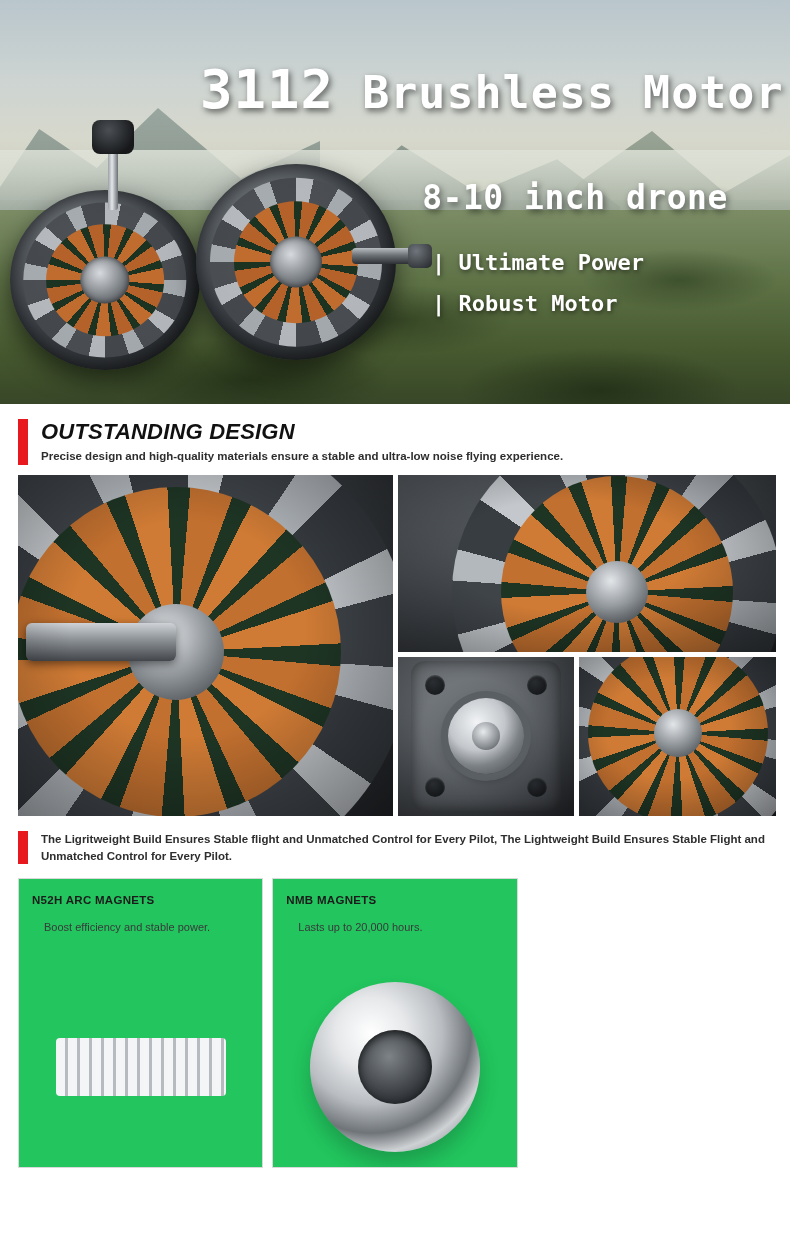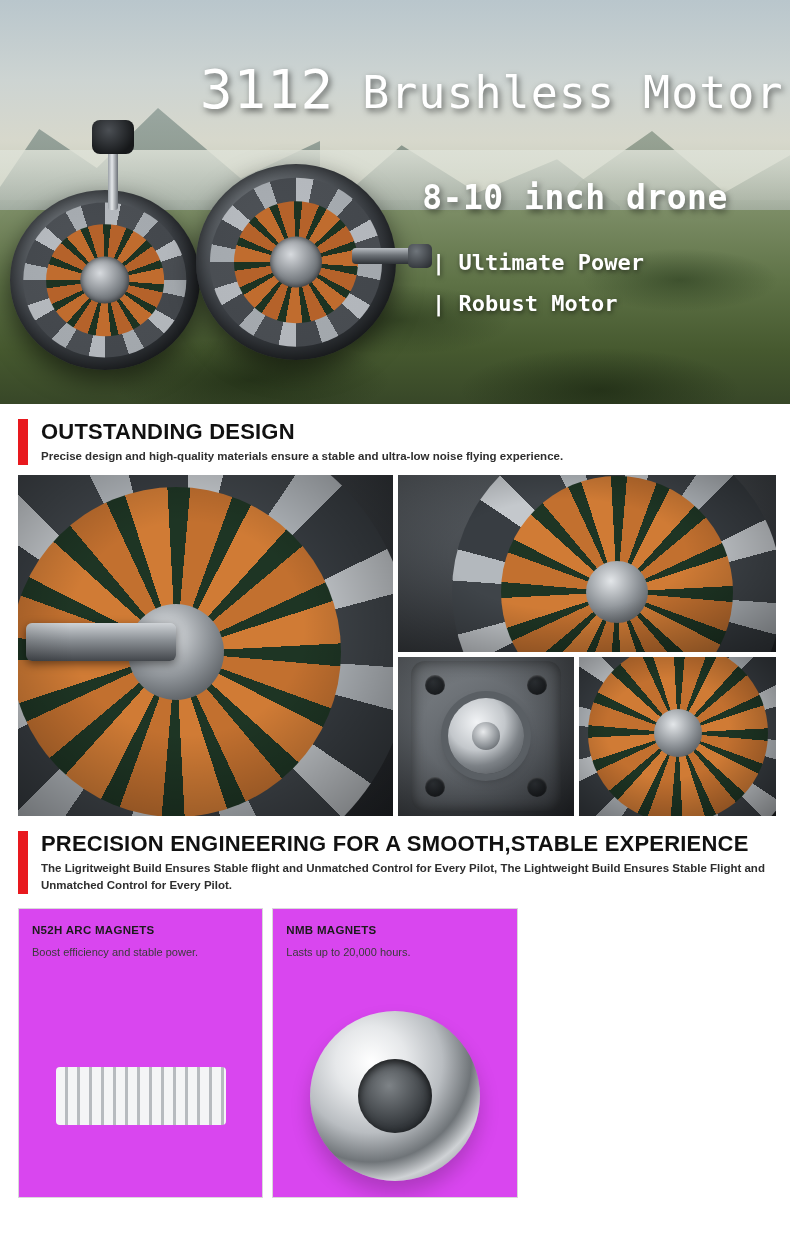--- a/index.html
+++ b/index.html
@@ -152,21 +152,21 @@
     background: radial-gradient(circle at 35% 30%, #6f757b, #23262a);
   }
 
   .hero-title {
     position: absolute;
     left: 200px; top: 58px;
     width: 570px;
     text-align: left;
     color: #ffffff;
     font-family: "DejaVu Sans Mono", monospace;
-    font-weight: normal;
+    font-weight: bold;
     font-size: 45px;
     letter-spacing: 1px;
     text-shadow: 2px 3px 6px rgba(0,0,0,0.55);
     white-space: nowrap;
   }
   .hero-title .num { font-size: 54px; }
   .hero-sub {
     position: absolute;
     left: 380px; top: 178px;
     width: 390px;
@@ -212,20 +212,21 @@
   .redbar.tall { align-self: stretch; }
   .sec-head-text { flex: 1 1 auto; }
   .sec-title {
     font-size: 22px;
     font-weight: bold;
     color: #111111;
     letter-spacing: 0.2px;
     line-height: 1.15;
     margin: 0 0 4px 0;
     white-space: nowrap;
+    font-style: italic;
   }
   .sec-desc {
     font-size: 11.5px;
     color: #2e2e2e;
     font-weight: bold;
     line-height: 1.45;
     margin: 0;
     max-width: 745px;
   }
 
@@ -361,40 +362,40 @@
   
   .cards {
     display: grid;
     grid-template-columns: repeat(3, 1fr);
     gap: 9px;
     margin: 14px 18px 0 18px;
     width: 754px;
   }
   .card {
     border: 1px solid #d9d9d9;
-    background: #d946ef;
+    background: #22c55e;
     padding: 14px 13px 10px 13px;
     height: 290px;
     box-sizing: border-box;
     position: relative;
     overflow: hidden;
   }
   .card-title {
     font-size: 11.5px;
     font-weight: bold;
     color: #1b1b1b;
     letter-spacing: 0.3px;
     line-height: 1.3;
     margin: 0 0 7px 0;
   }
   .card-desc {
     font-size: 11px;
     color: #3a3a3a;
     line-height: 1.35;
-    margin: 0;
+    margin: 12px;
   }
   .card-art {
     position: absolute;
     left: 0; right: 0; bottom: 8px;
     height: 185px;
   }
   .magnet-band {
     position: absolute; left: 50%; top: 50%;
     transform: translate(-50%,-50%);
     width: 170px; height: 58px;
@@ -535,21 +536,20 @@
     <div class="m-coils"></div>
     <div class="m-hub"></div>
     <div class="vign"></div>
   </div>
 </div>
 
 <div class="sec">
   <div class="sec-head">
     <div class="redbar tall"></div>
     <div class="sec-head-text">
-      <div class="sec-title">PRECISION ENGINEERING FOR A SMOOTH,STABLE EXPERIENCE</div>
       <div class="sec-desc">The Ligritweight Build Ensures Stable flight and Unmatched Control for Every Pilot, The Lightweight Build Ensures Stable Flight and Unmatched Control for Every Pilot.</div>
     </div>
   </div>
 </div>
 
 <div class="cards">
   <div class="card">
     <div class="card-title">N52H ARC MAGNETS</div>
     <div class="card-desc">Boost efficiency and stable power.</div>
     <div class="card-art">

